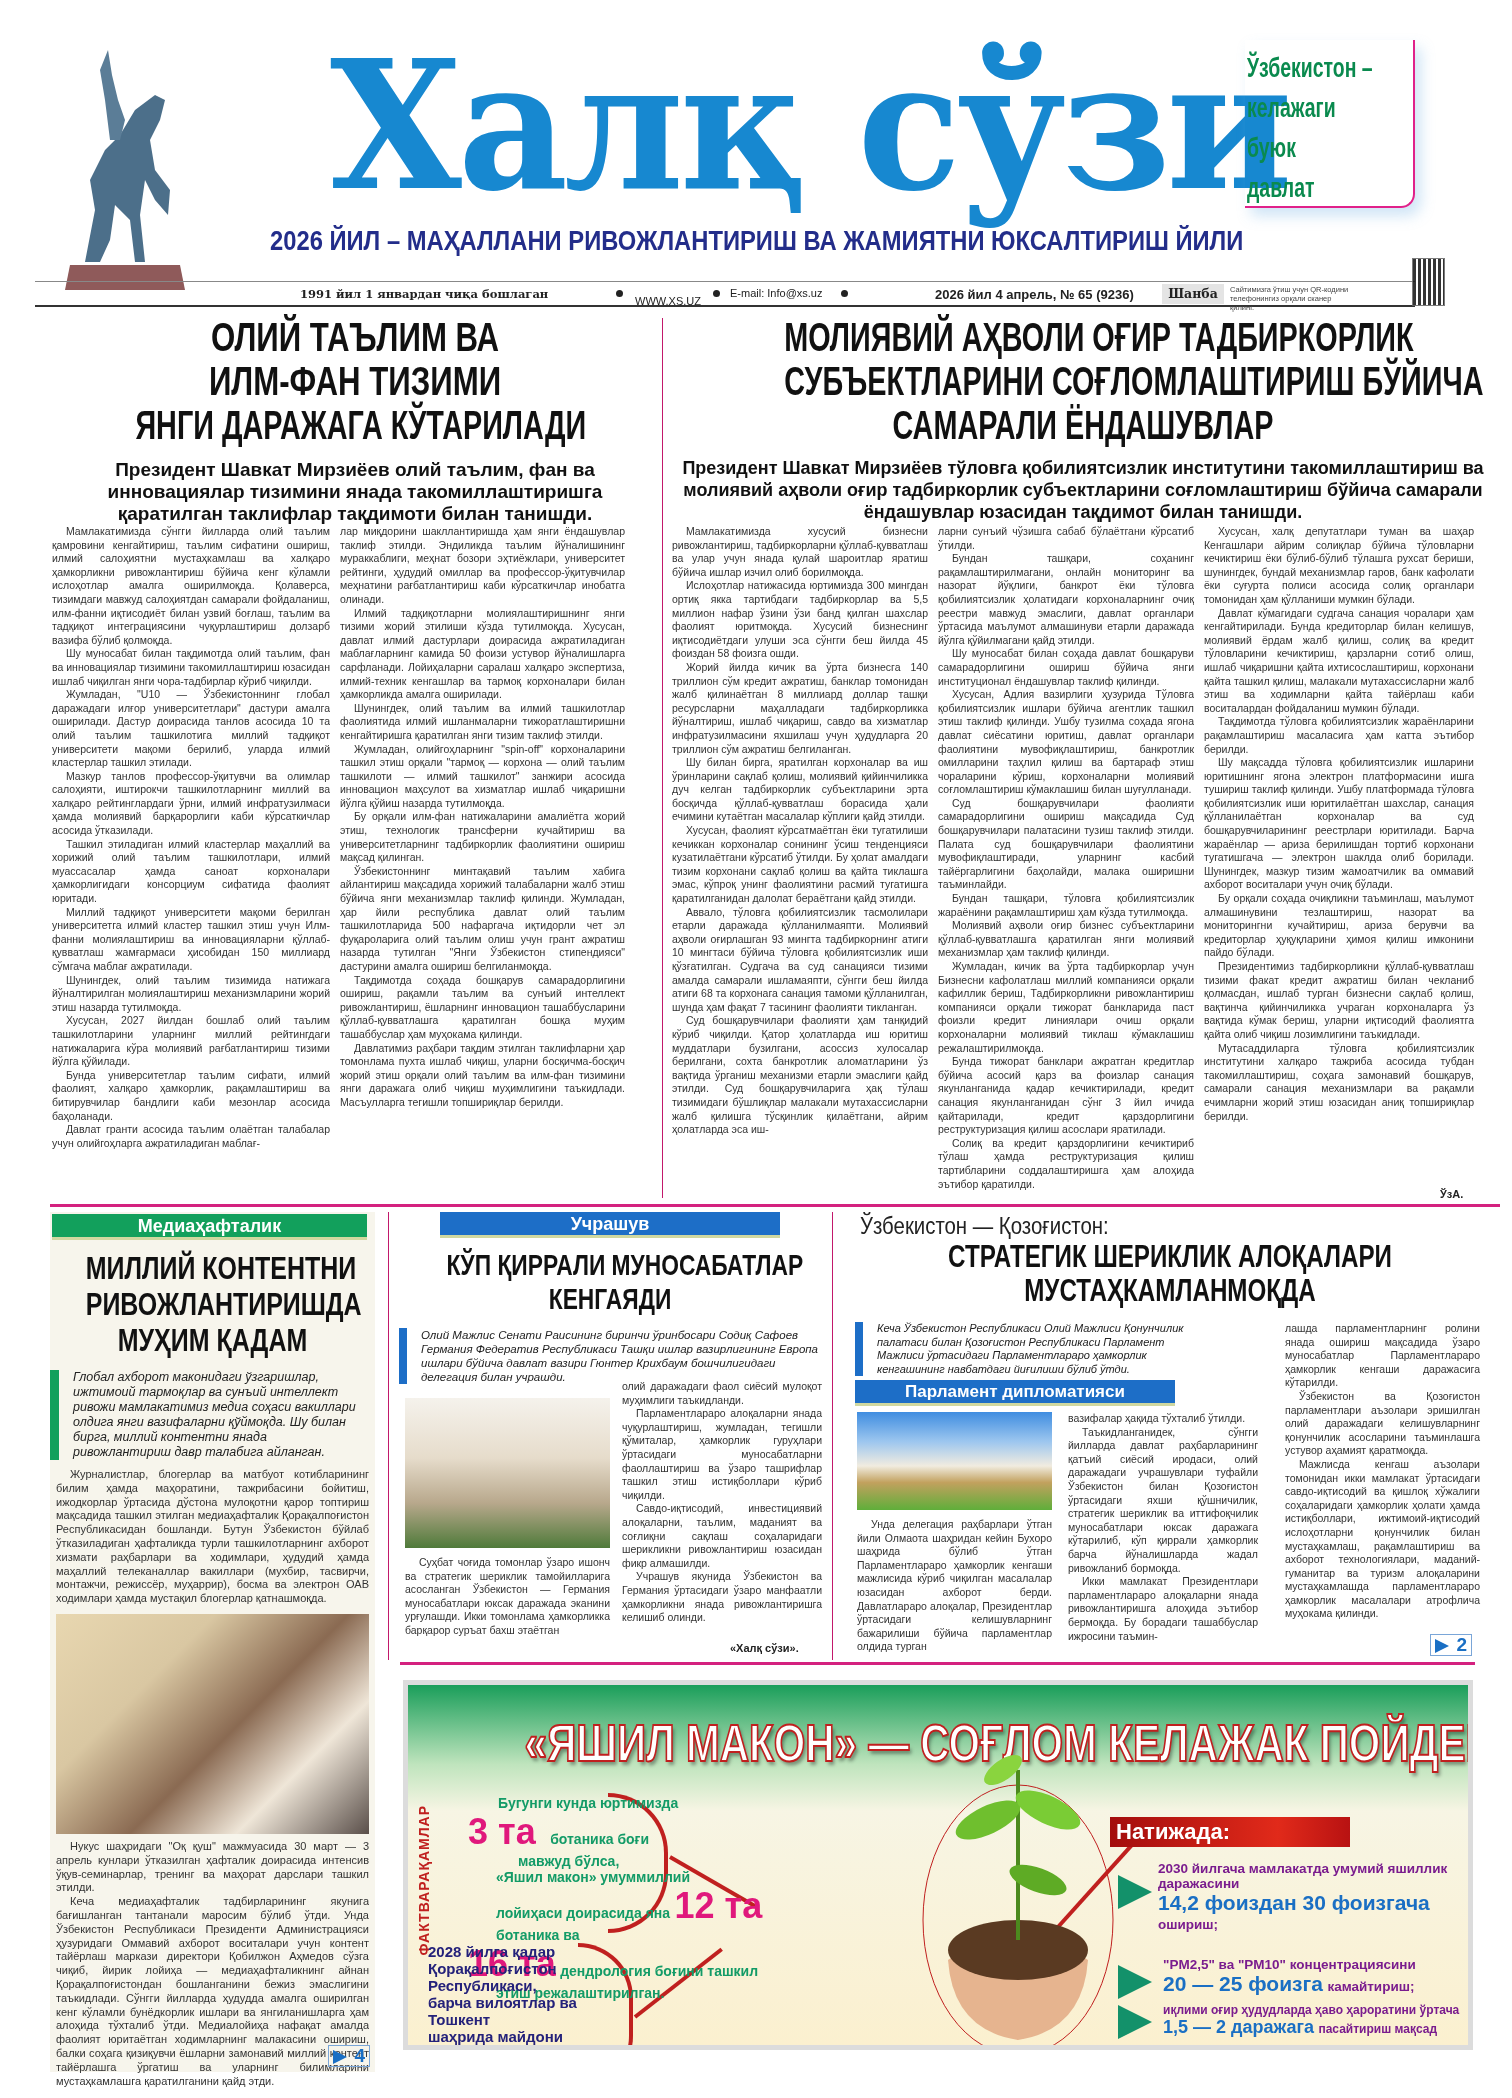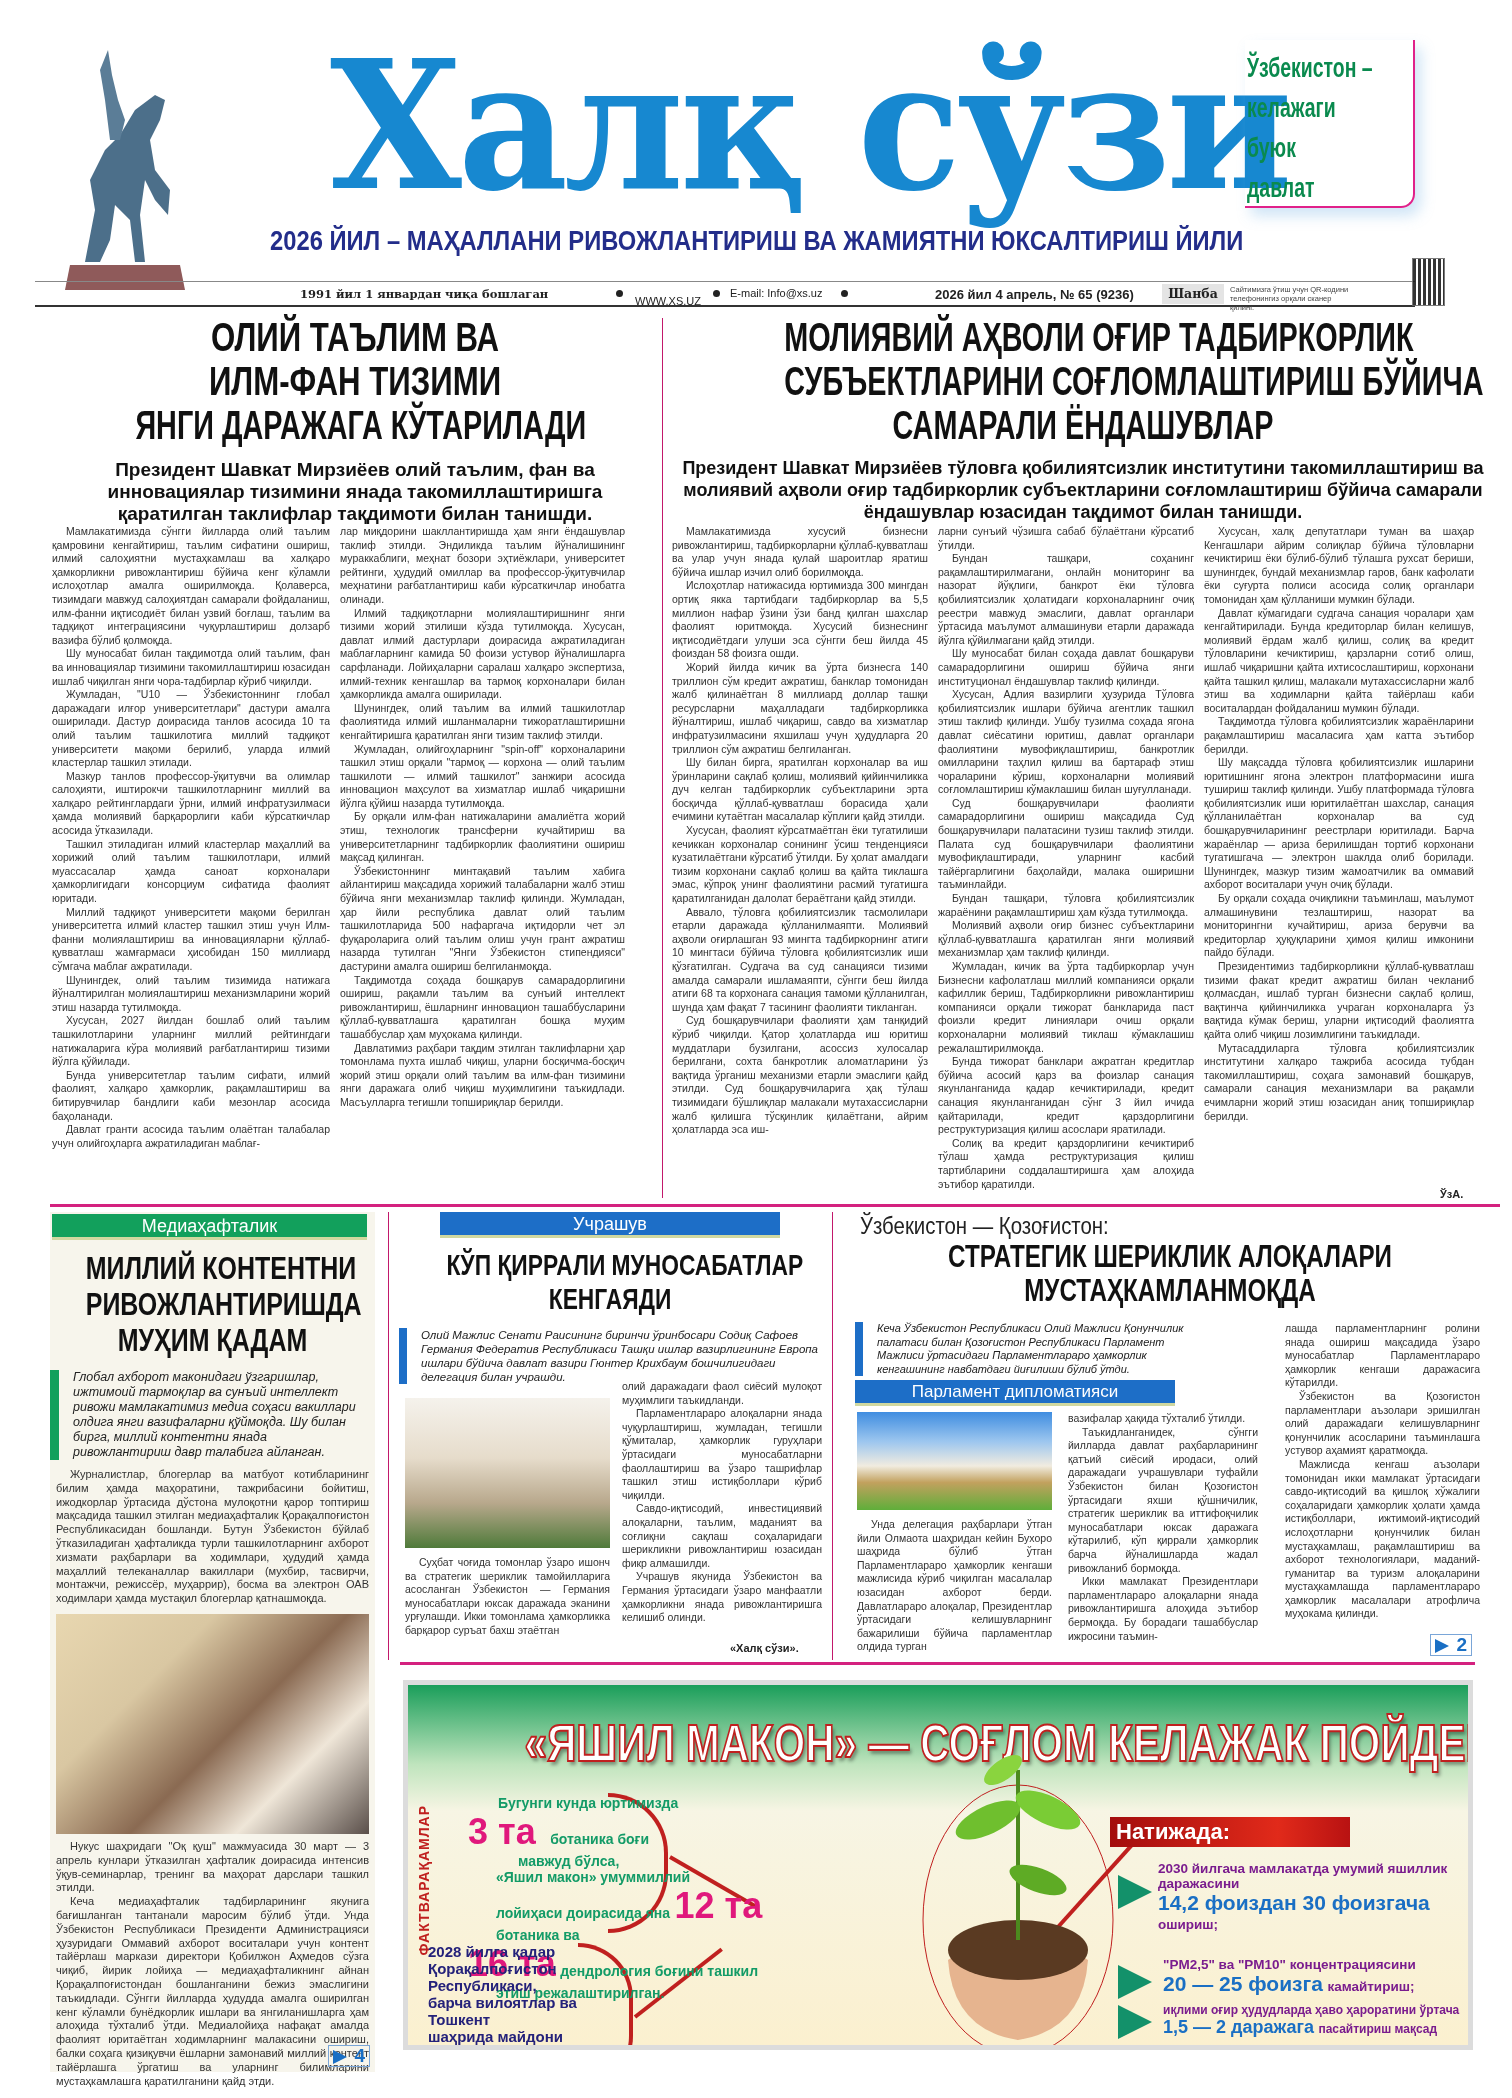--- a/index.html
+++ b/index.html
@@ -22,21 +22,21 @@
   .qr-note { left: 1230px; top: 285px; width: 120px; font-size: 7.5px; line-height: 9px; color: #444; }
   .qr { left: 1412px; top: 258px; width: 33px; height: 48px; border: 1px solid #666; background:
      repeating-linear-gradient(90deg,#111 0 3px,#fff 3px 5px), #fff; opacity:.85; }
   
   .h-condensed { font-family: "Liberation Sans", sans-serif; font-weight: bold; color: #111; text-align: center; white-space: nowrap; transform-origin: center; }
   .col-divider { width: 1px; background: #c2186b; }
   .body-text { font-size: 10.5px; line-height: 13.6px; color: #333; text-align: justify; }
   .body-text p { text-indent: 14px; }
   .lede { font-weight: bold; font-size: 19px; line-height: 22px; text-align: center; color: #111; }
   .pink-rule { height: 3px; background: #d4217f; }
-  .section-tag { height: 26px; color: #fff; font-weight: normal; font-size: 18px; text-align: center; line-height: 24px; border-bottom: 3px solid #d0d8a0; }
+  .section-tag { height: 26px; color: #fff; font-weight: bold; font-size: 18px; text-align: center; line-height: 24px; border-bottom: 3px solid #d0d8a0; }
   .intro-italic { font-style: italic; font-size: 13px; line-height: 16px; color: #222; padding-left: 14px; border-left: 9px solid #1d6ec7; }
   .photo { background: linear-gradient(160deg,#c7d9ee 0%,#e8e1cf 45%,#b9a98a 70%,#6a8f45 100%); }
   .more-arrow { width: 42px; height: 22px; border: 1px solid #7aa6d8; color: #1a6fc4; font-weight: bold; font-size: 19px; line-height: 20px; text-align: right; padding-right: 4px; }
   .more-arrow .arr { position: absolute; left: 4px; top: 4px; width: 0; height: 0; border-top: 7px solid transparent; border-bottom: 7px solid transparent; border-left: 14px solid #1a6fc4; }
   
   .info-box { left: 403px; top: 1680px; width: 1070px; height: 370px; border: 5px solid #dcdcdc; background: linear-gradient(180deg,#1a9e5a 0%,#bfe4bd 22%,#f7f5e4 35%,#fbf0cf 100%); overflow: hidden; }
   .info-title { position: absolute; left: 0; top: 28px; width: 100%; text-align: center; font-weight: bold; font-size: 52px; color: #fff; -webkit-text-stroke: 2px #c0201f; transform: scaleX(.78); text-shadow: 3px 4px 4px rgba(0,0,0,.35); white-space: nowrap; }
   .fact-side { position: absolute; left: 8px; top: 120px; writing-mode: vertical-rl; transform: rotate(180deg); color: #c0201f; font-weight: bold; font-size: 14px; letter-spacing: 1px; }
   .green-txt { color: #139b67; font-weight: bold; font-size: 14px; }
   .navy-txt { color: #24217a; font-weight: bold; font-size: 15px; }

